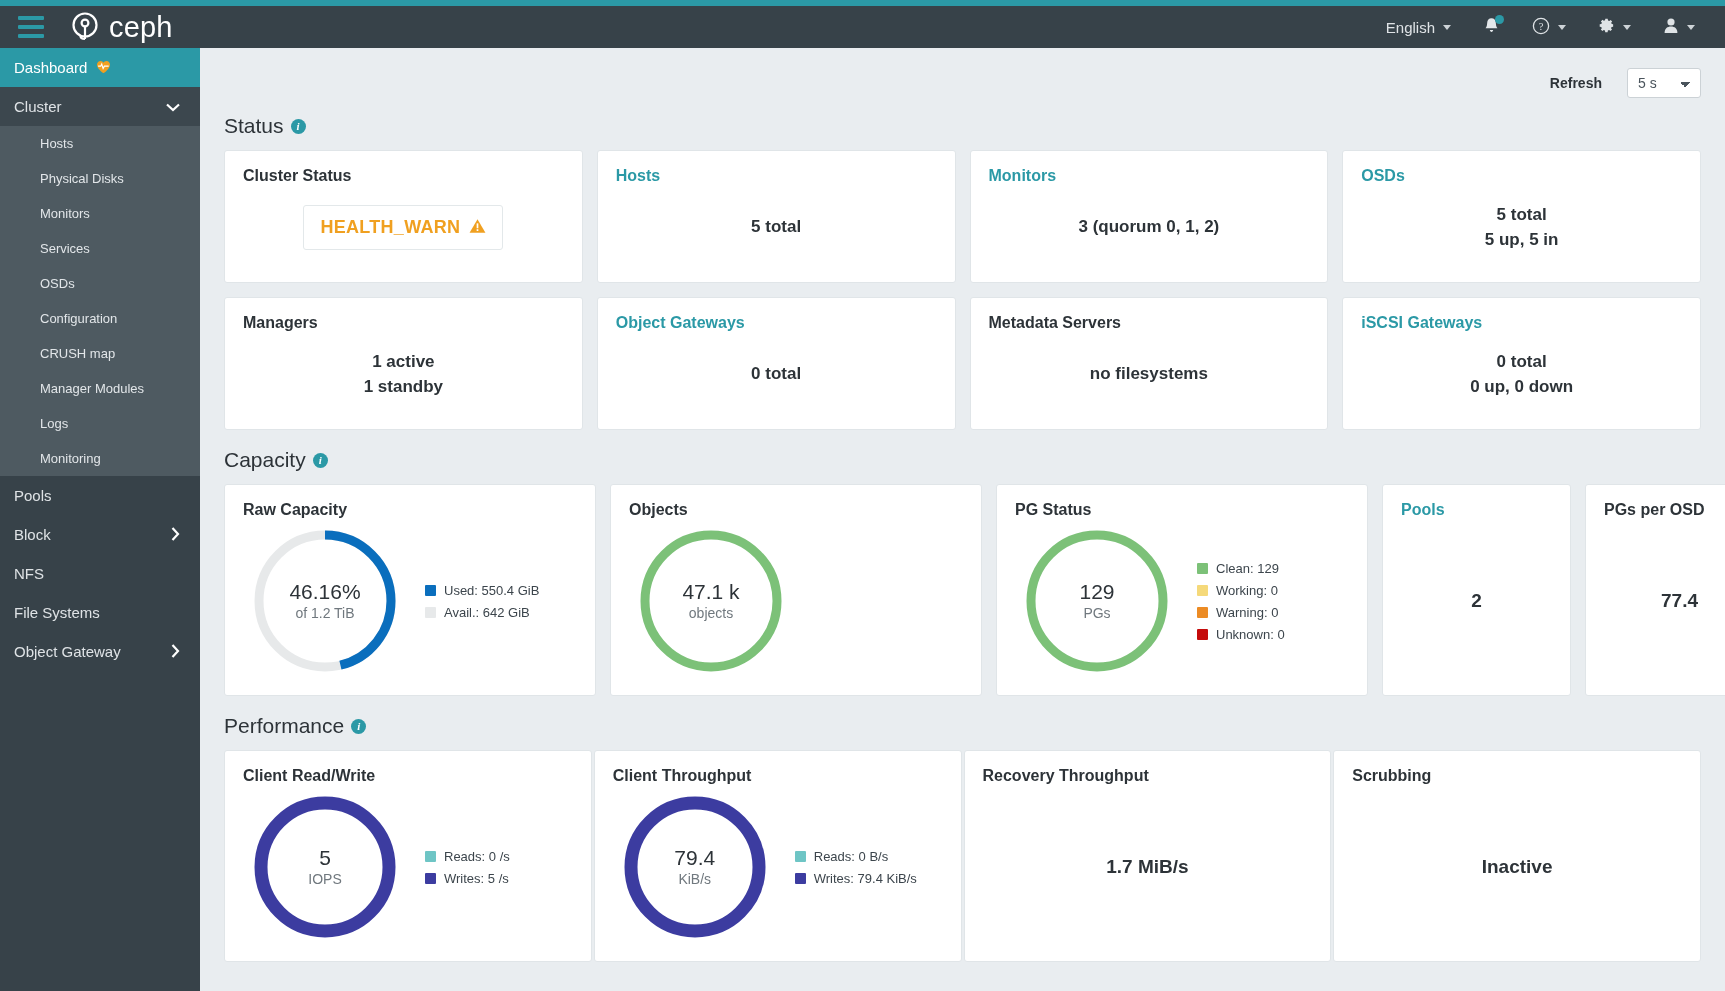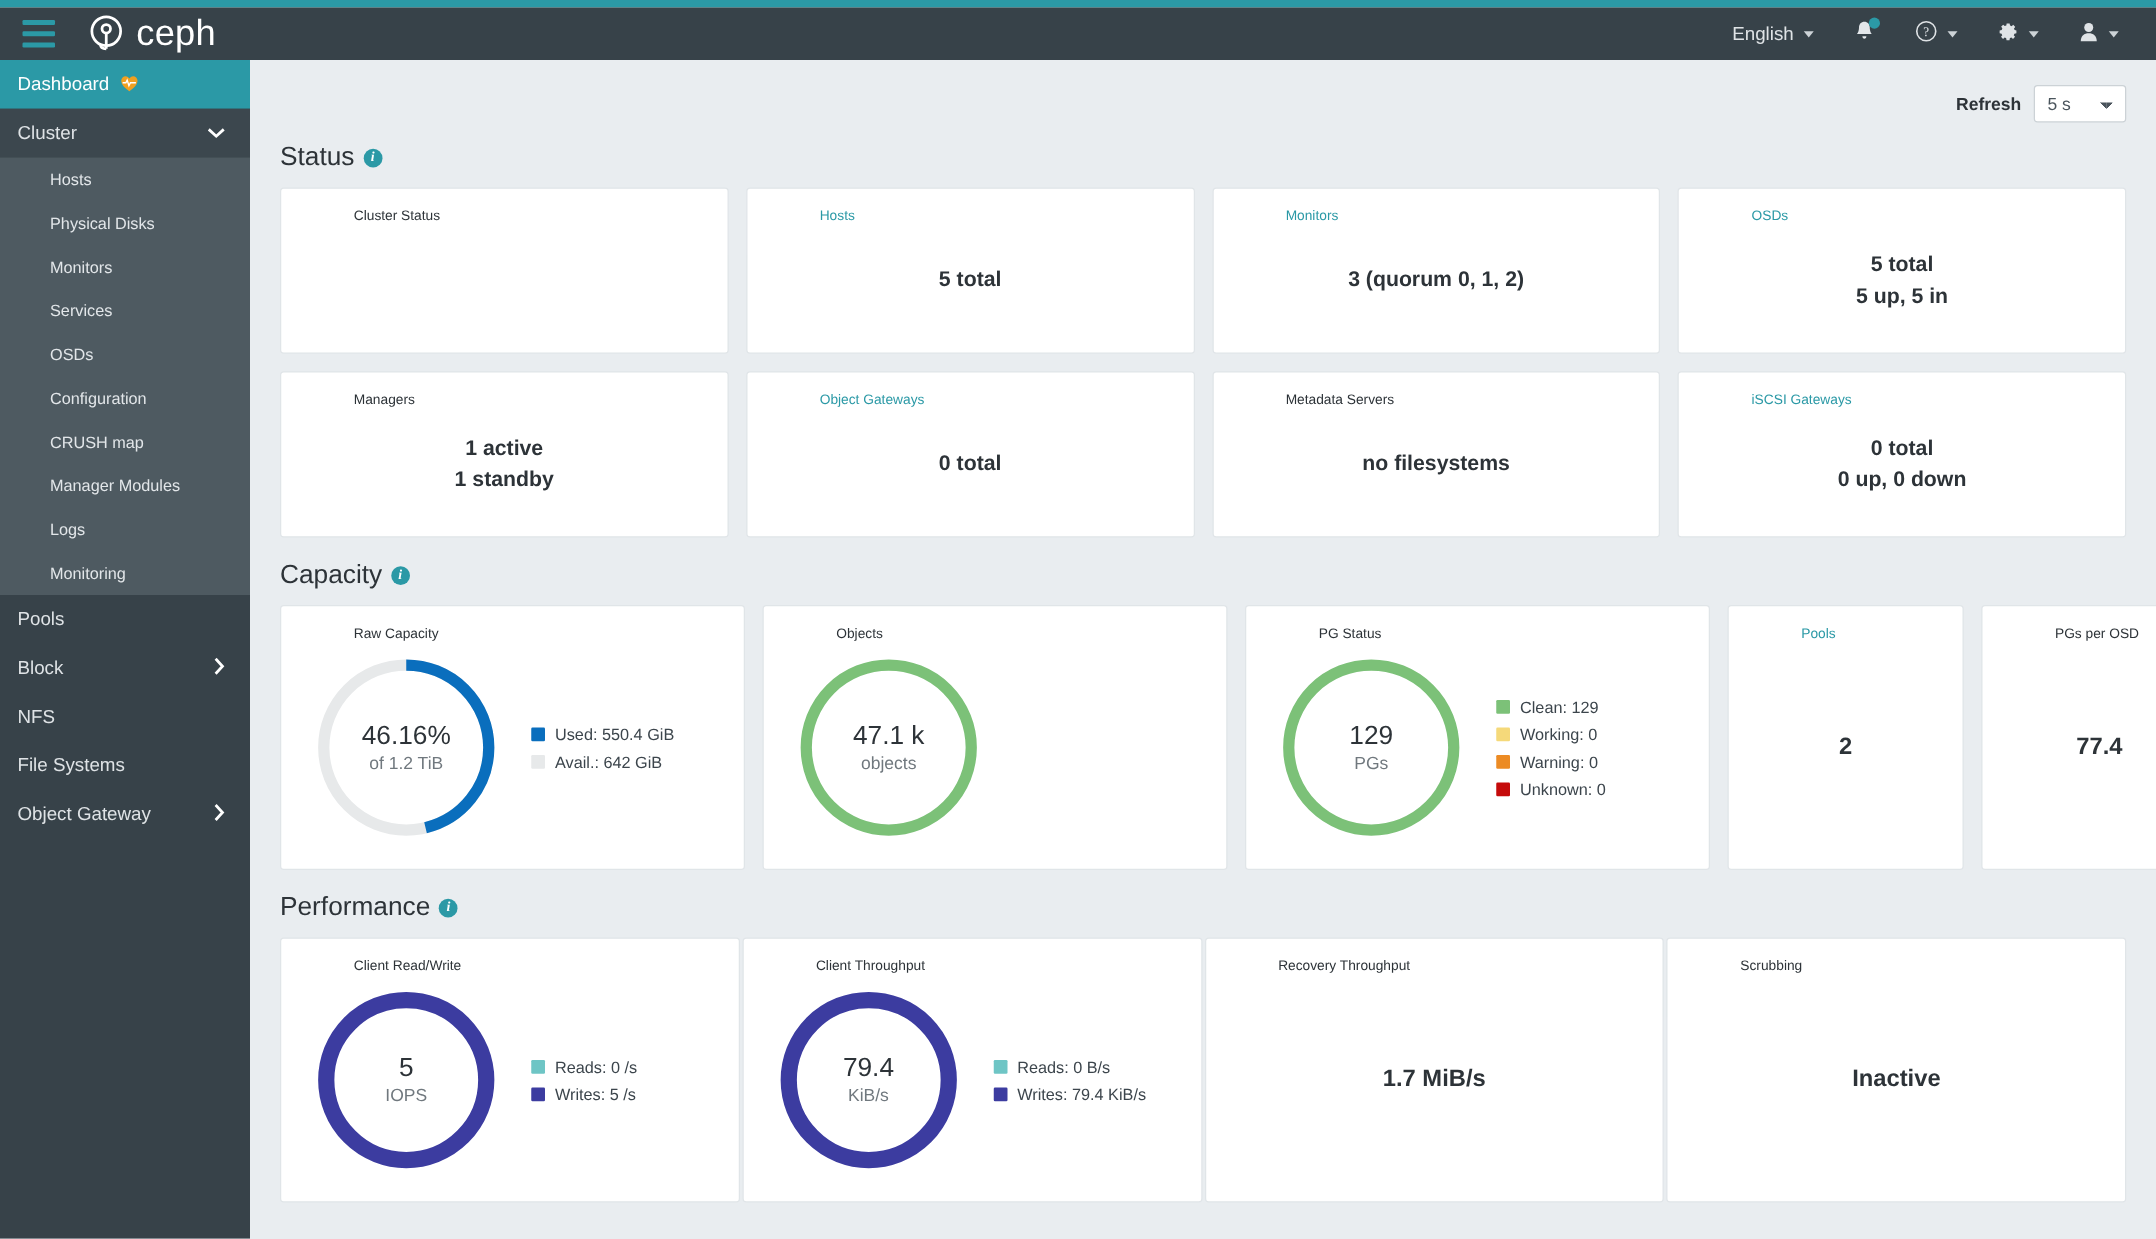--- a/index.html
+++ b/index.html
@@ -69,21 +69,21 @@
   .heart-icon { color: #f0a020; font-size: 14px; line-height: 1; }
 
   
   .main {
     flex: 1 1 auto; background: #e9edf0;
     padding: 0 24px 20px 24px; overflow: hidden;
   }
 
   .refresh-row {
     display: flex; align-items: center; justify-content: flex-end;
-    gap: 10px; padding: 20px 0 12px 0;
+    gap: 25px; padding: 20px 0 12px 0;
   }
   .refresh-label { font-size: 14px; font-weight: bold; color: #2d3338; }
   .refresh-select {
     font-family: "Liberation Sans", sans-serif;
     font-size: 14px; color: #4a545c;
     padding: 5px 26px 5px 10px;
     border: 1px solid #ccd2d6; border-radius: 3px;
     background: #fff; width: 74px; height: 30px;
     appearance: none; -webkit-appearance: none; cursor: pointer;
     background-image:
@@ -108,21 +108,21 @@
     cursor: pointer; flex: 0 0 auto;
   }
 
   .grid { display: grid; grid-template-columns: repeat(4, 1fr); gap: 14px; }
 
   .card {
     background: #ffffff; border: 1px solid #e0e5e8; border-radius: 3px;
     padding: 16px 18px;
     display: flex; flex-direction: column;
   }
-  .card-title { font-size: 11px; color: #2d3338; font-weight: 400; margin-bottom: 4px; margin-left: 40px; }
+  .card-title { font-size: 16px; color: #2d3338; font-weight: 700; margin-bottom: 4px; }
   .card-title.link { color: #2b99a6; cursor: pointer; }
 
   .status-card { height: 133px; }
   .card-body-center {
     flex: 1 1 auto; display: flex; flex-direction: column;
     align-items: center; justify-content: center;
     font-size: 17px; font-weight: bold; color: #2d3338; line-height: 1.45;
   }
   .health-pill {
     border: 1px solid #e3e8ea; border-radius: 3px;
@@ -331,20 +331,32 @@
       </div>
 
       <div class="section-title">
         <span>Status</span>
         <span class="info-icon">i</span>
       </div>
 
       <div class="grid">
         <div class="card status-card">
           <div class="card-title">Cluster Status</div>
+          <div class="card-body-center">
+            <div class="health-pill">
+              <span>HEALTH_WARN</span>
+              <span class="warn-tri">
+                <svg width="17" height="16" viewBox="0 0 18 16">
+                  <path d="M9 0.8 L17.4 15.2 L0.6 15.2 Z" fill="#f0a020"></path>
+                  <rect x="8.1" y="5.2" width="1.8" height="5.2" fill="#ffffff"></rect>
+                  <rect x="8.1" y="11.4" width="1.8" height="1.9" fill="#ffffff"></rect>
+                </svg>
+              </span>
+            </div>
+          </div>
         </div>
 
         <div class="card status-card">
           <div class="card-title link">Hosts</div>
           <div class="card-body-center">
             <div>5 total</div>
           </div>
         </div>
 
         <div class="card status-card">

